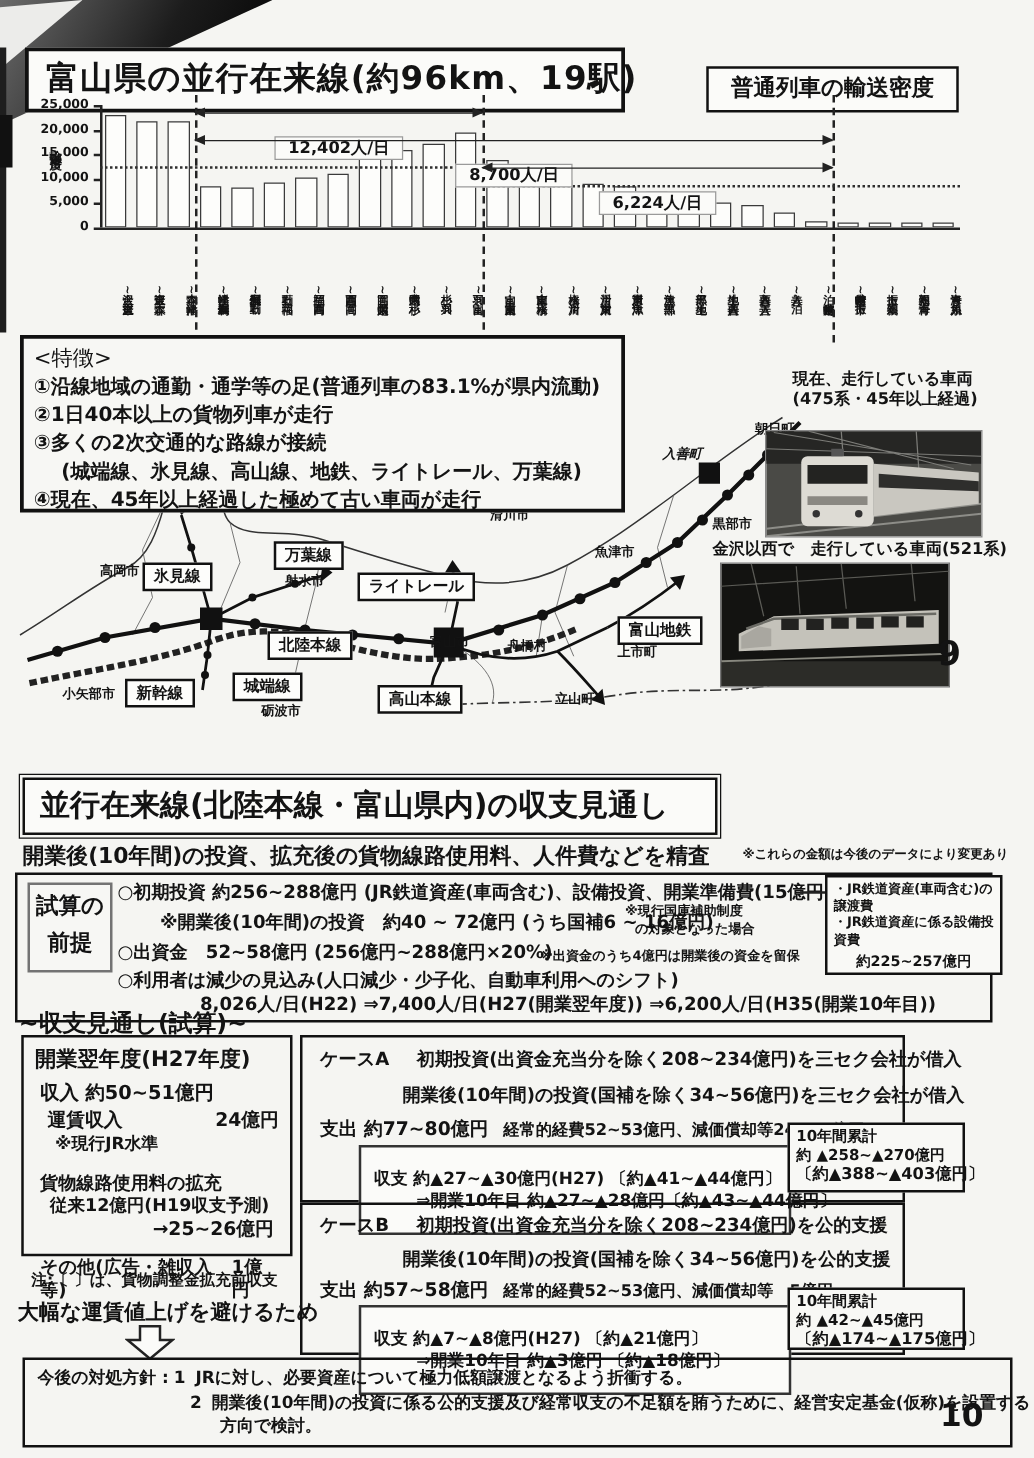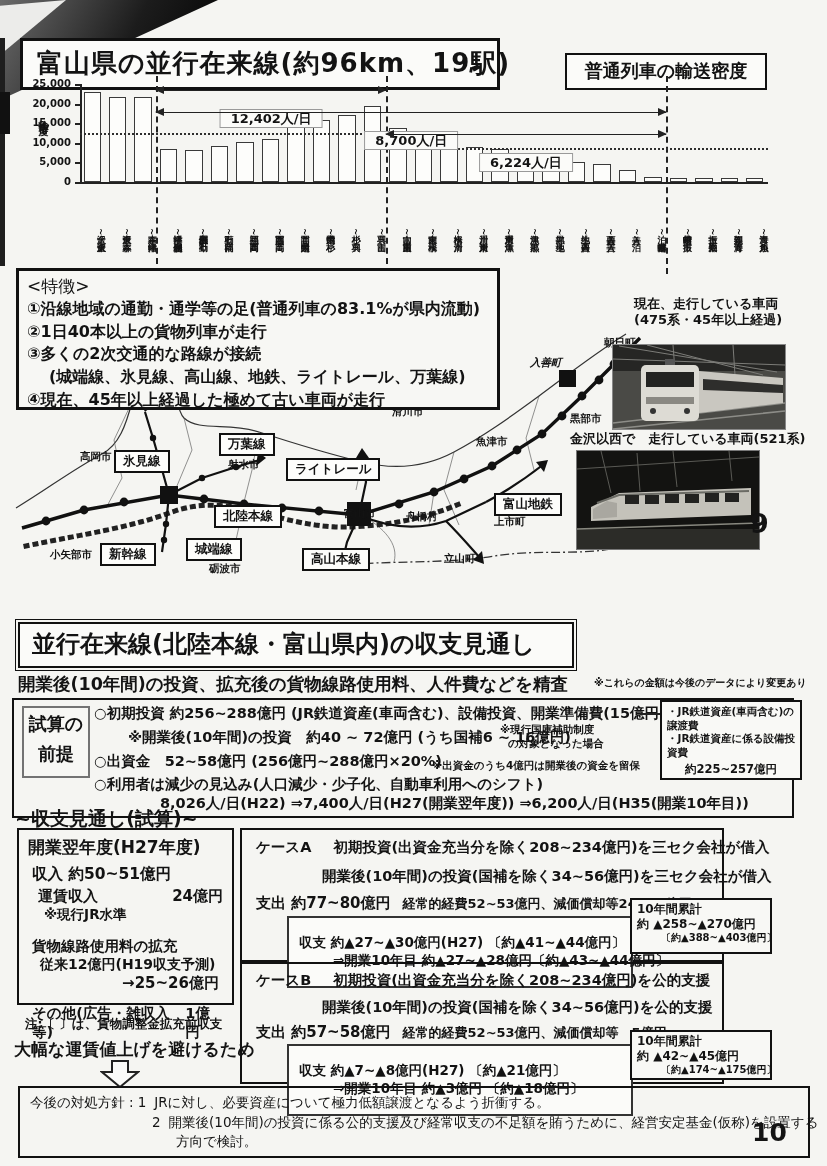--- a/index.html
+++ b/index.html
@@ -100,28 +100,28 @@
   .case-line3{position:absolute;left:14px;font-size:15px;white-space:nowrap;}
   .case-line3 .detail{font-size:13px;margin-left:12px;}
   .balance-box{position:absolute;left:45px;width:342px;border:2px solid #333;background:#fbfbf9;
     font-size:13.5px;padding:16px 0;}
   .balance-box .bl1{padding-left:10px;white-space:nowrap;}
   .balance-box .bl2{padding-left:44px;white-space:nowrap;}
   .cum-box{position:absolute;left:630px;width:142px;border:2px solid #111;background:#f8f8f5;
     font-weight:700;padding:2px 5px;line-height:1.25;z-index:3;box-sizing:border-box;}
   .cum-box .c1{font-size:12px;}
   .cum-box .c2{font-size:12px;white-space:nowrap;}
-  .cum-box .c3{font-size:10px;white-space:nowrap;margin-left:24px;}
+  .cum-box .c3{font-size:13px;white-space:nowrap;}
 
   #bracket-note{left:25px;top:1016px;font-size:12.5px;font-weight:700;}
   #reason-text{left:14px;top:1038px;font-size:17px;font-weight:700;}
   #down-arrow{left:100px;top:1060px;}
 
   #policy-box{left:18px;top:1086px;width:792px;height:72px;border:2px solid #111;
-    padding:5px 10px;box-sizing:border-box;font-size:13.5px;font-weight:400;}
+    padding:5px 10px;box-sizing:border-box;font-size:13.5px;font-weight:700;}
   #policy-box .prow{white-space:nowrap;line-height:1.45;}
   #policy-box .num{display:inline-block;margin:0 8px 0 4px;}
   #policy-box .prow2{margin-left:118px;}
   #policy-box .prow3{margin-left:146px;}
   #page-num-10{left:752px;top:1118px;font-size:25px;font-weight:700;z-index:5;}
 </style>
 </head>
 <body>
 
 <div class="abs" id="corner-fold"></div>

